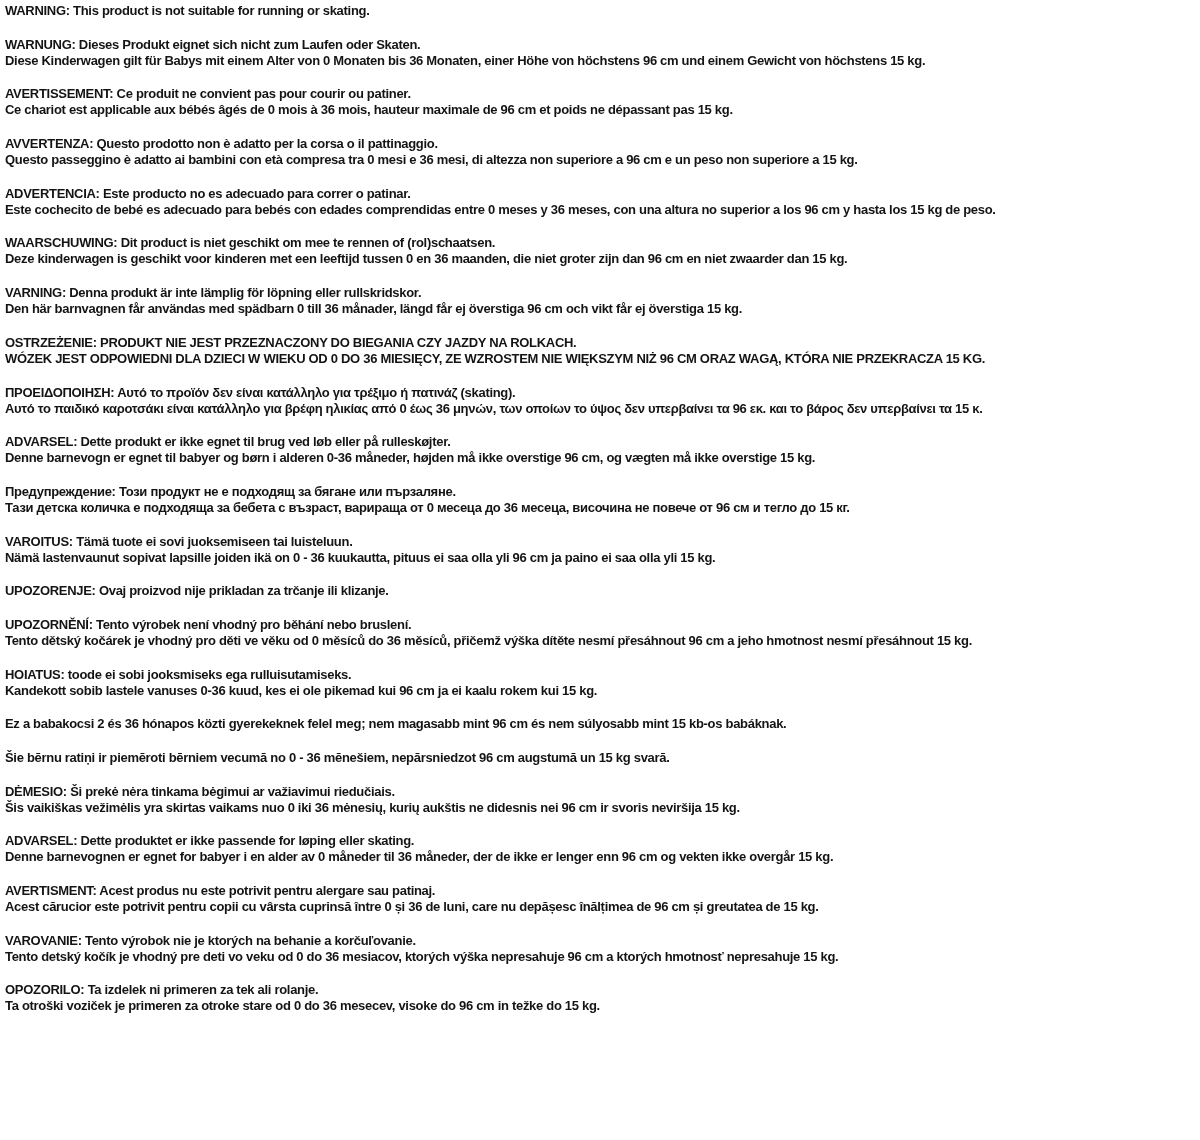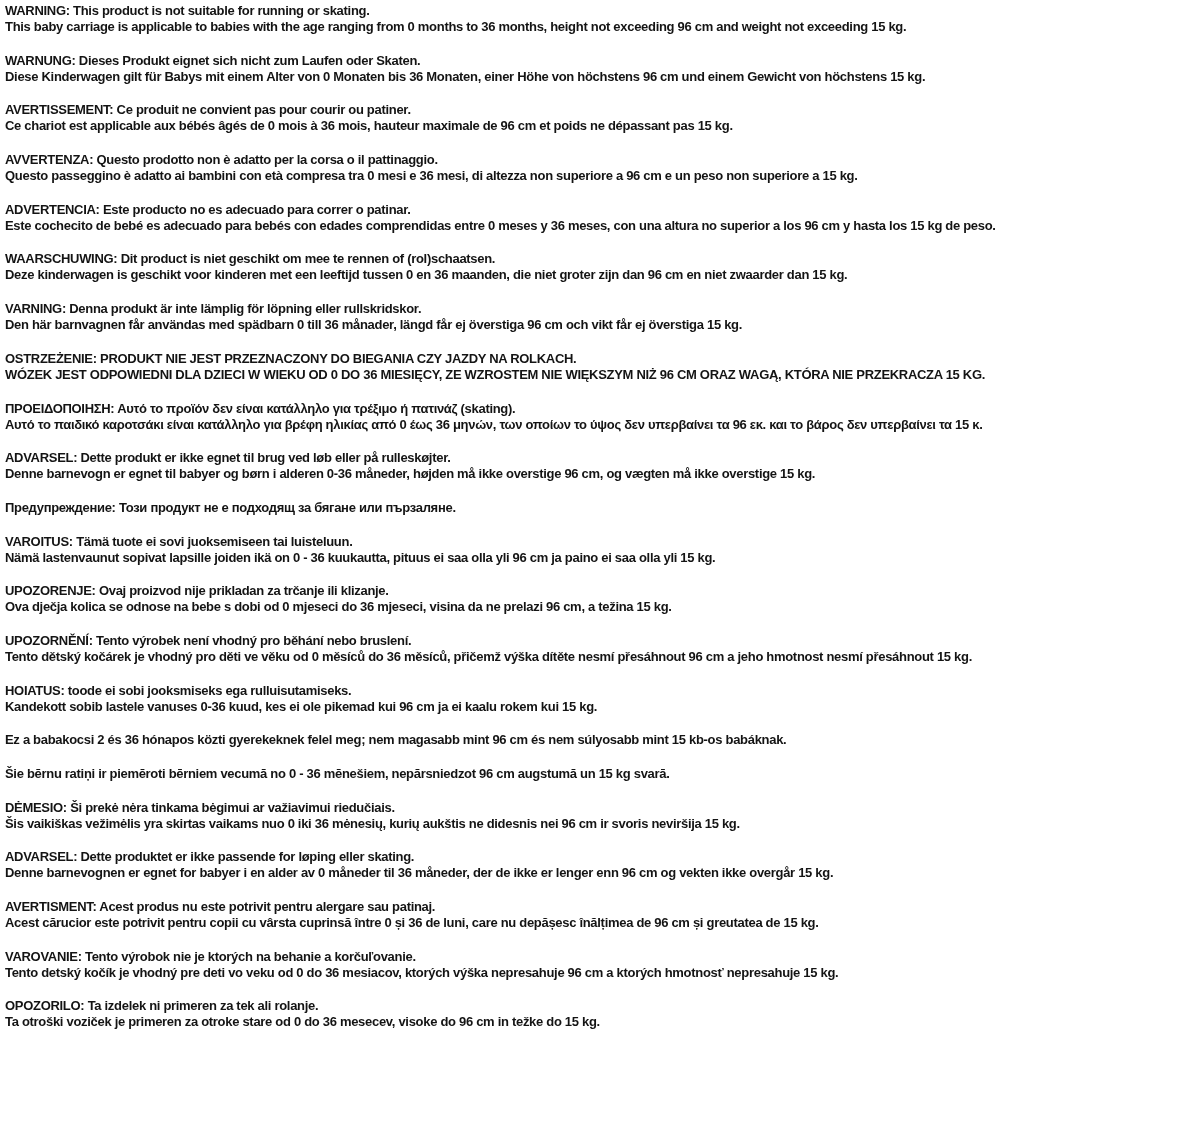--- a/index.html
+++ b/index.html
@@ -29,21 +29,20 @@
     white-space: nowrap;
   }
 </style>
 </head>
 <body>
 
 <div class="page">
 
   <div class="warning-block">
     <div class="warning-line">WARNING: This product is not suitable for running or skating.</div>
-    <div class="warning-line">This baby carriage is applicable to babies with the age ranging from 0 months to 36 months, height not exceeding 96 cm and weight not exceeding 15 kg.</div>
   </div>
 
   <div class="warning-block">
     <div class="warning-line">WARNUNG: Dieses Produkt eignet sich nicht zum Laufen oder Skaten.</div>
     <div class="warning-line">Diese Kinderwagen gilt für Babys mit einem Alter von 0 Monaten bis 36 Monaten, einer Höhe von höchstens 96 cm und einem Gewicht von höchstens 15 kg.</div>
   </div>
 
   <div class="warning-block">
     <div class="warning-line">AVERTISSEMENT: Ce produit ne convient pas pour courir ou patiner.</div>
     <div class="warning-line">Ce chariot est applicable aux bébés âgés de 0 mois à 36 mois, hauteur maximale de 96 cm et poids ne dépassant pas 15 kg.</div>
@@ -80,30 +79,30 @@
     <div class="warning-line">Αυτό το παιδικό καροτσάκι είναι κατάλληλο για βρέφη ηλικίας από 0 έως 36 μηνών, των οποίων το ύψος δεν υπερβαίνει τα 96 εκ. και το βάρος δεν υπερβαίνει τα 15 κ.</div>
   </div>
 
   <div class="warning-block">
     <div class="warning-line">ADVARSEL: Dette produkt er ikke egnet til brug ved løb eller på rulleskøjter.</div>
     <div class="warning-line">Denne barnevogn er egnet til babyer og børn i alderen 0-36 måneder, højden må ikke overstige 96 cm, og vægten må ikke overstige 15 kg.</div>
   </div>
 
   <div class="warning-block">
     <div class="warning-line">Предупреждение: Този продукт не е подходящ за бягане или пързаляне.</div>
+    <div class="warning-line">Тази детска количка е подходяща за бебета с възраст, варираща от 0 месеца до 36 месеца, височина не повече от 96 см и тегло до 15 кг.</div>
   </div>
 
   <div class="warning-block">
     <div class="warning-line">VAROITUS: Tämä tuote ei sovi juoksemiseen tai luisteluun.</div>
     <div class="warning-line">Nämä lastenvaunut sopivat lapsille joiden ikä on 0 - 36 kuukautta, pituus ei saa olla yli 96 cm ja paino ei saa olla yli 15 kg.</div>
   </div>
 
   <div class="warning-block">
     <div class="warning-line">UPOZORENJE: Ovaj proizvod nije prikladan za trčanje ili klizanje.</div>
-    <div class="warning-line">Ova dječja kolica se odnose na bebe s dobi od 0 mjeseci do 36 mjeseci, visina da ne prelazi 96 cm, a težina 15 kg.</div>
   </div>
 
   <div class="warning-block">
     <div class="warning-line">UPOZORNĚNÍ: Tento výrobek není vhodný pro běhání nebo bruslení.</div>
     <div class="warning-line">Tento dětský kočárek je vhodný pro děti ve věku od 0 měsíců do 36 měsíců, přičemž výška dítěte nesmí přesáhnout 96 cm a jeho hmotnost nesmí přesáhnout 15 kg.</div>
   </div>
 
   <div class="warning-block">
     <div class="warning-line">HOIATUS: toode ei sobi jooksmiseks ega rulluisutamiseks.</div>
     <div class="warning-line">Kandekott sobib lastele vanuses 0-36 kuud, kes ei ole pikemad kui 96 cm ja ei kaalu rokem kui 15 kg.</div>

